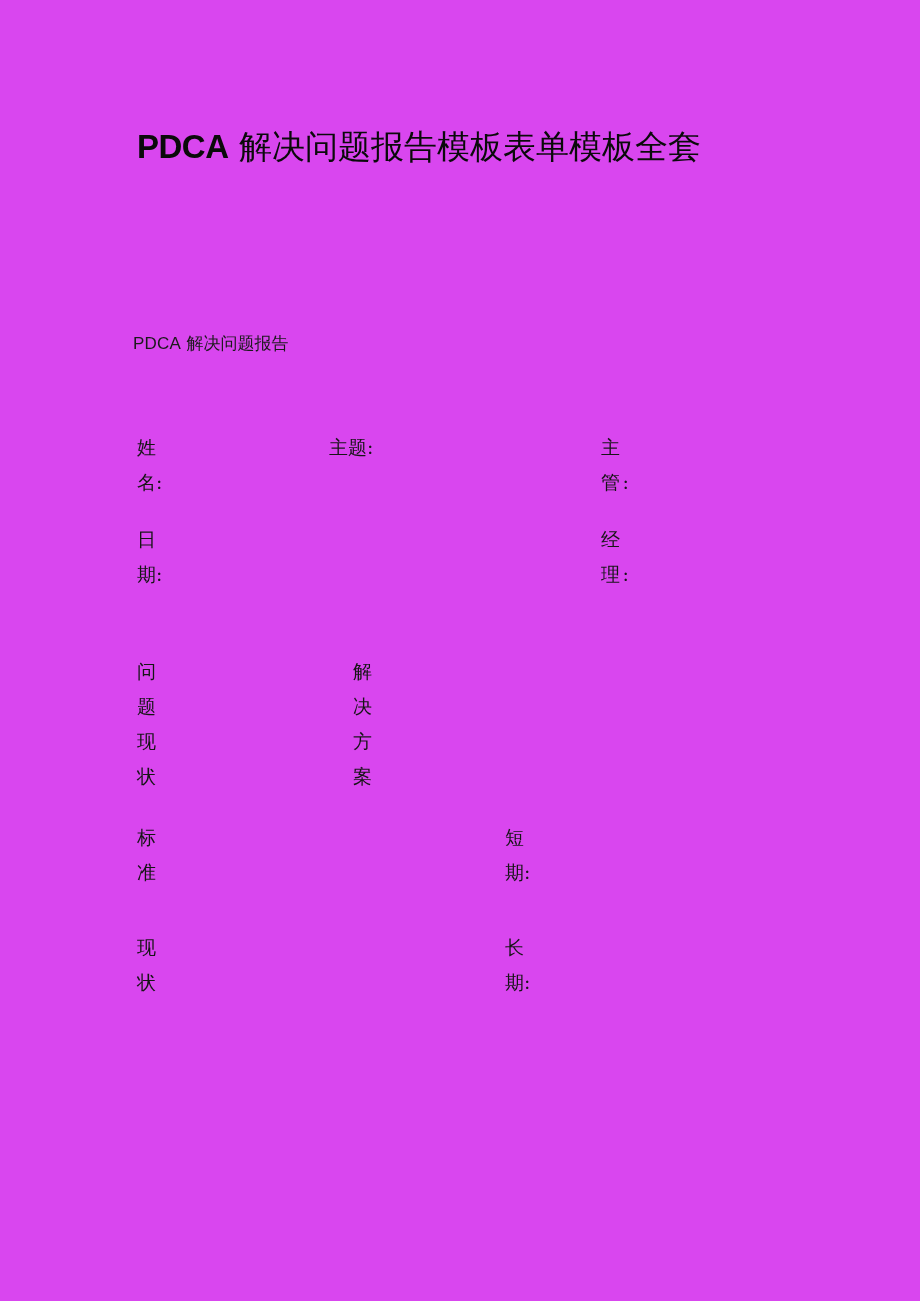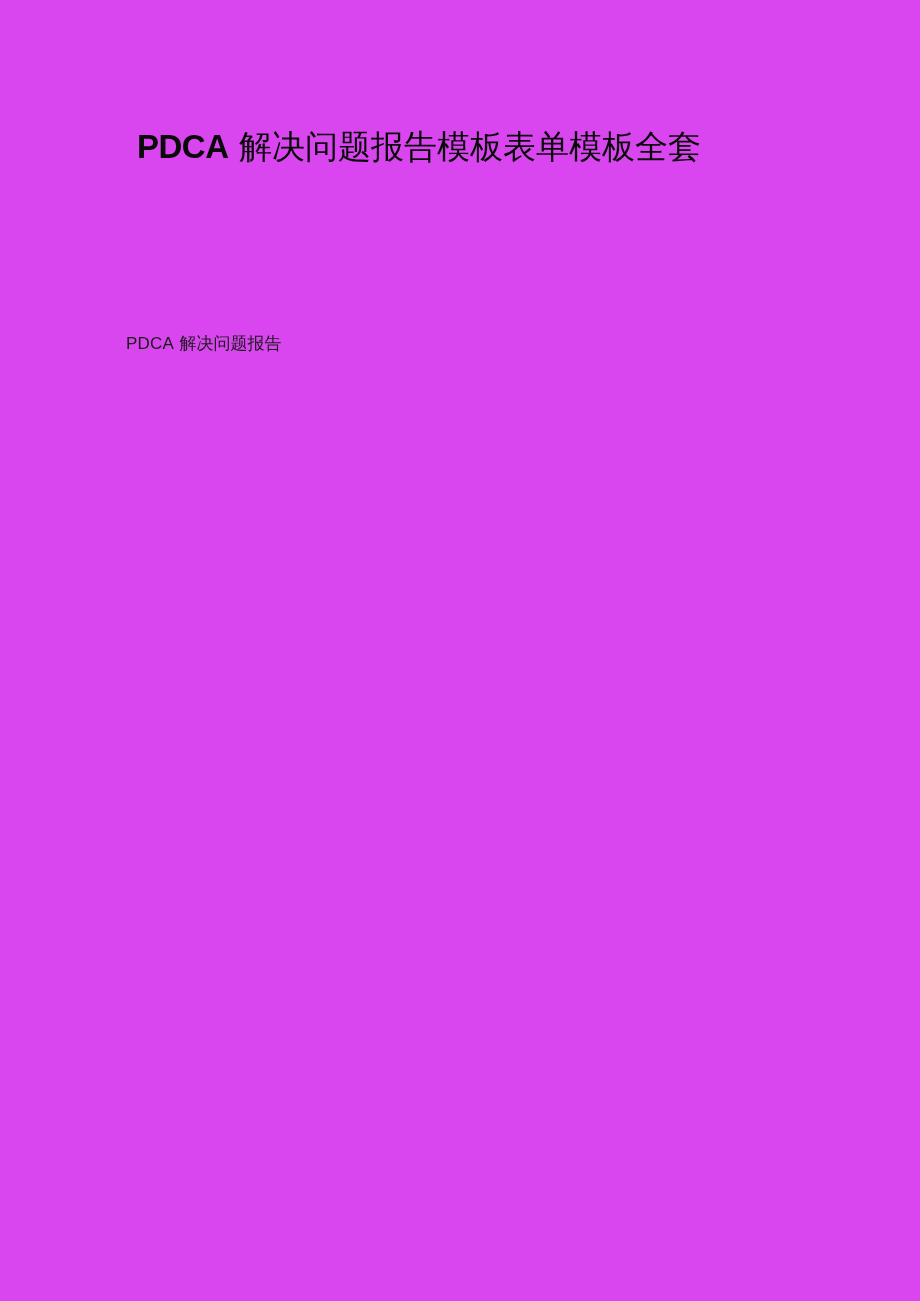--- a/index.html
+++ b/index.html
@@ -39,21 +39,21 @@
   }
   .doc-title .latin {
     font-family: "Liberation Sans", sans-serif;
     font-weight: 700;
     letter-spacing: -0.5px;
   }
 
   
   .doc-subtitle {
     position: absolute;
-    left: 126px;
+    left: 133px;
     top: 330px;
     font-size: 17px;
     line-height: 26px;
     color: #1a1a1a;
     font-family: "DejaVu Serif", serif;
   }
   .doc-subtitle .latin {
     font-family: "Liberation Sans", sans-serif;
     font-weight: 400;
     letter-spacing: 0.2px;
@@ -122,14 +122,44 @@
 </style>
 </head>
 <body>
 
 <div class="page">
 
   <div class="doc-title"><span class="latin">PDCA</span> <span class="han">解决问题报告模板表单模板全套</span></div>
 
   <div class="doc-subtitle"><span class="latin">PDCA</span> <span class="han">解决问题报告</span></div>
 
+  <div class="form-table">
+
+    <div class="form-row r1">
+      <div class="cell c1">姓名:</div>
+      <div class="cell c2">主题:</div>
+      <div class="cell c3">主管:</div>
+    </div>
+
+    <div class="form-row r2">
+      <div class="cell c1">日期:</div>
+      <div class="cell c2 empty"></div>
+      <div class="cell c3">经理:</div>
+    </div>
+
+    <div class="form-row r3">
+      <div class="cell c1">问题现状</div>
+      <div class="cell c2 mid">解决方案</div>
+    </div>
+
+    <div class="form-row r4">
+      <div class="cell c1">标准</div>
+      <div class="cell c2 narrow">短期:</div>
+    </div>
+
+    <div class="form-row r5">
+      <div class="cell c1">现状</div>
+      <div class="cell c2 narrow">长期:</div>
+    </div>
+
+  </div>
 
 </div>
 
 </body></html>

